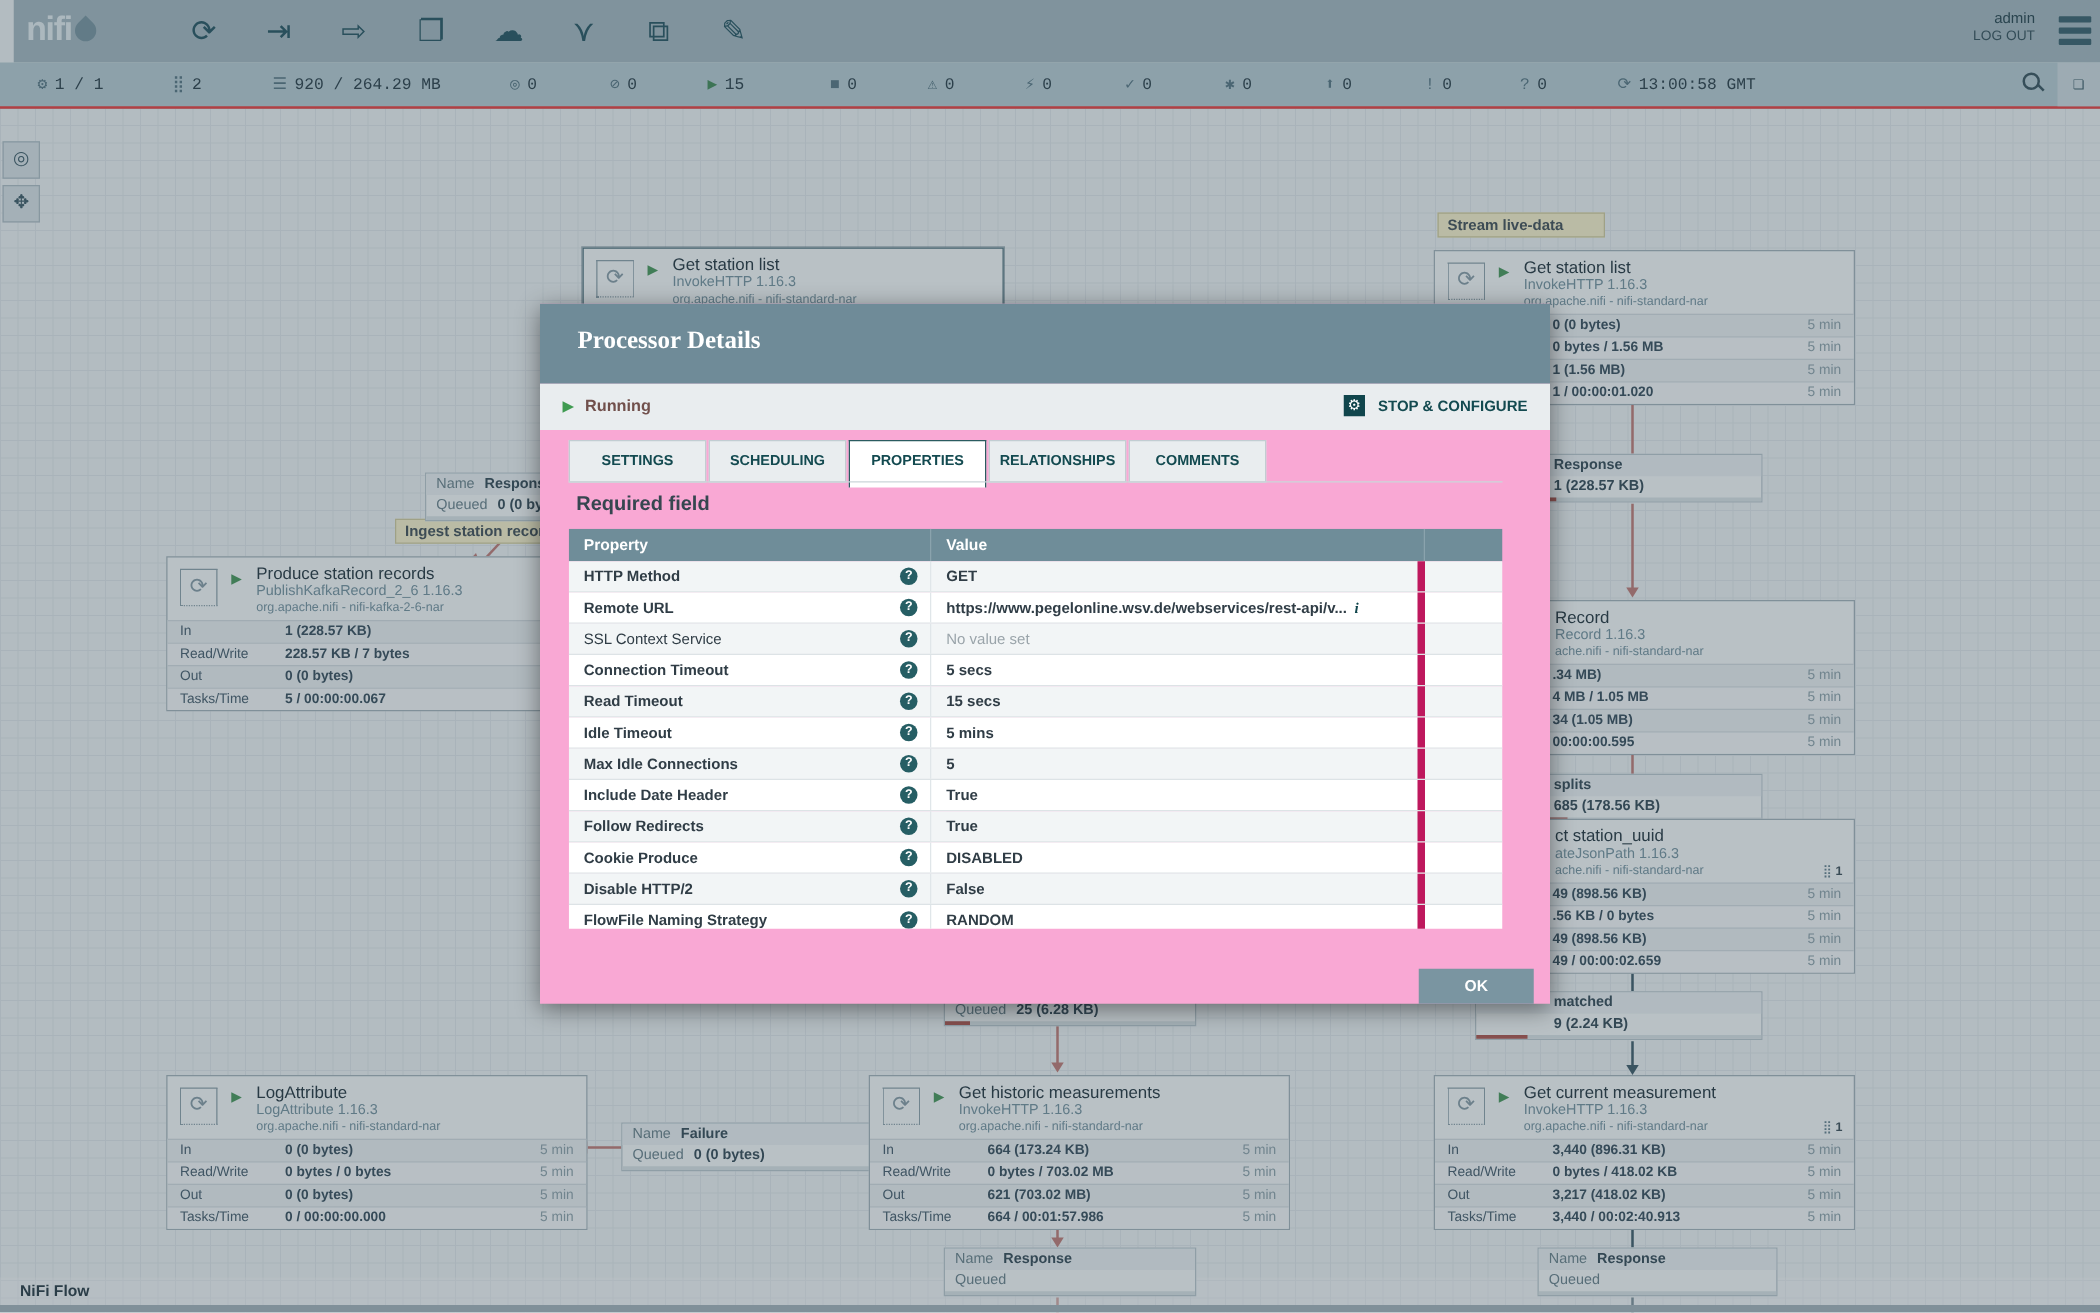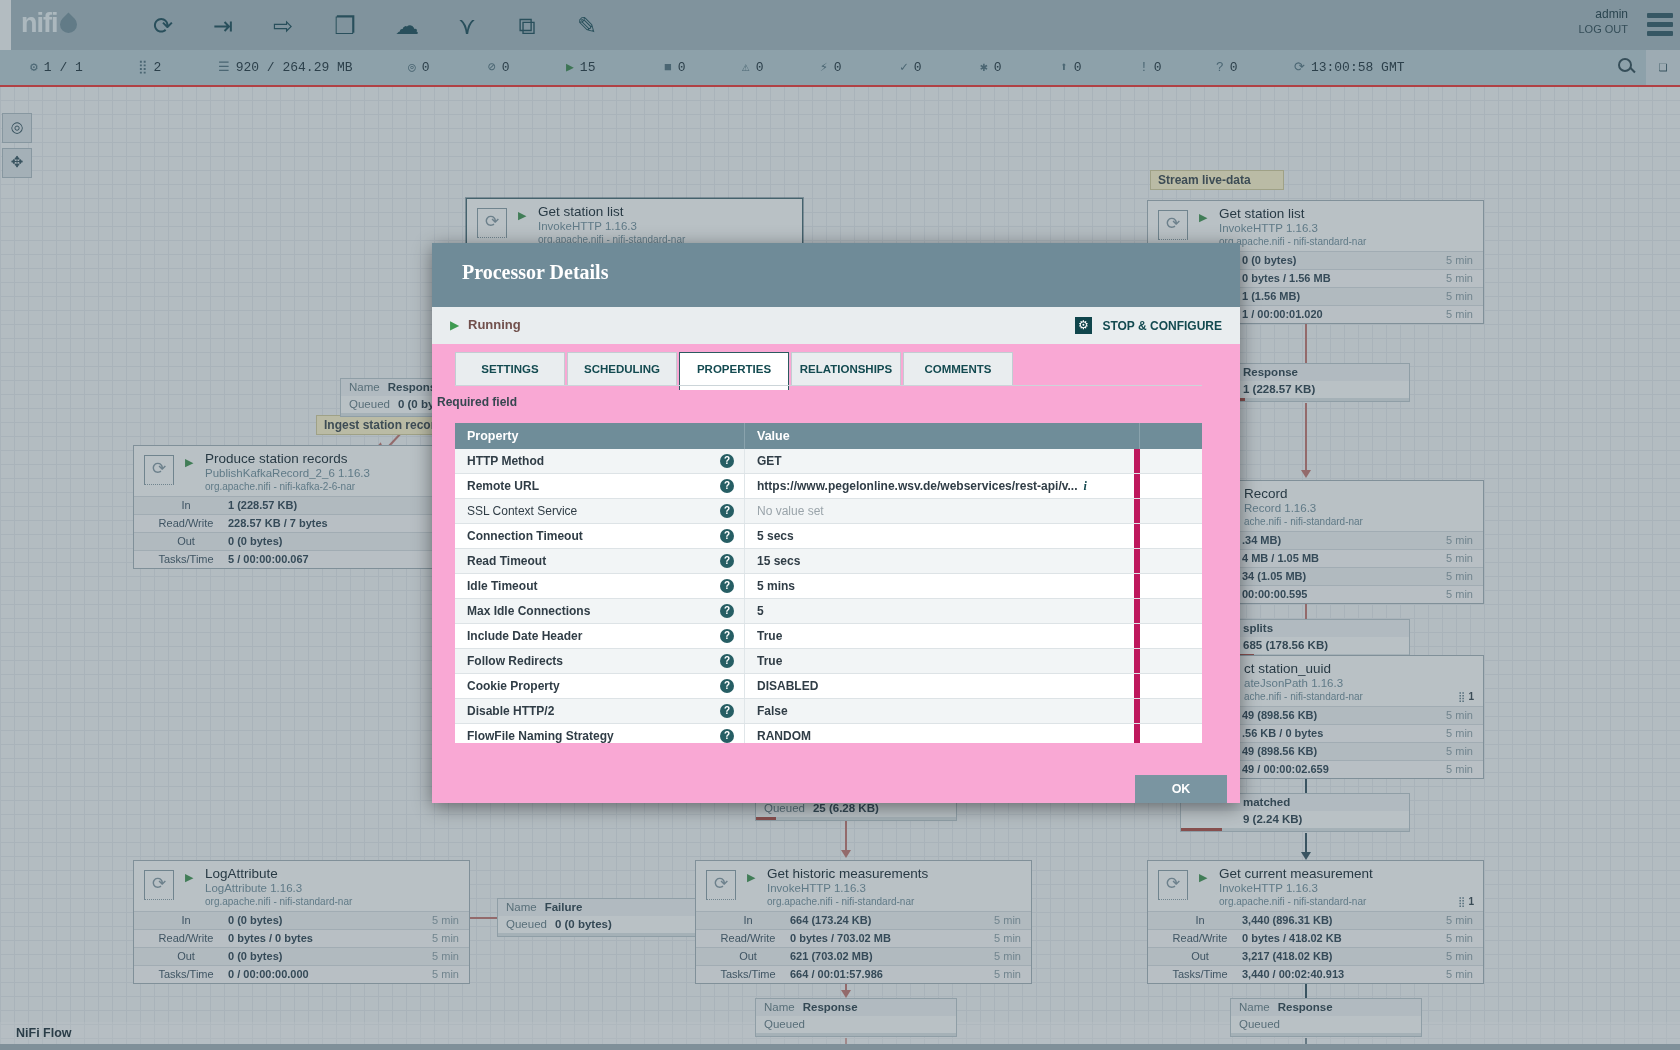--- a/index.html
+++ b/index.html
@@ -41,21 +41,21 @@
   .proc-name{position:absolute;left:71px;top:5px;font-size:13.5px;color:#2b3b44;white-space:nowrap;}
   .proc-type{position:absolute;left:71px;top:21px;font-size:11.5px;color:#7b97a3;white-space:nowrap;}
   .proc-bundle{position:absolute;left:71px;top:35px;font-size:10px;color:#7b97a3;white-space:nowrap;}
   .clip-title .proc-name{left:96px;}
   .clip-title .proc-type{left:96px;}
   .clip-title .proc-bundle{left:96px;}
   .proc-badge{position:absolute;right:9px;top:35px;font-size:10px;color:#44535c;font-weight:bold;}
   .proc-badge .g{color:#6c8692;font-weight:normal;margin-right:3px;}
   .stat-row{display:flex;height:17px;line-height:17px;font-size:11px;border-top:1px solid #d9dfe3;background:#eff2f4;}
   .stat-row:nth-child(odd){background:#f9fafb;}
-  .stat-label{width:84px;padding-left:10px;color:#4e6271;text-align:center;}
+  .stat-label{width:84px;padding-left:10px;color:#4e6271;}
   .stat-value{flex:1;font-weight:bold;color:#3e5260;white-space:nowrap;}
   .stat-window{width:46px;text-align:right;padding-right:10px;color:#94a6ae;}
 
   
   .conn{position:absolute;background:#fbfcfd;border:1px solid #bfcad0;font-size:11.5px;z-index:2;cursor:pointer;}
   .conn-row{height:17px;line-height:17px;padding-left:8px;white-space:nowrap;}
   .conn-row.hdr{background:#f0f3f5;}
   .conn-lab{color:#70868f;margin-right:8px;}
   .conn-val{font-weight:bold;color:#3c4f5b;}
   .conn-bar{height:3px;background:#dfe5e8;position:relative;}
@@ -87,21 +87,21 @@
   #modal-status{position:absolute;left:0;top:64px;width:808px;height:37px;background:#e9edef;}
   #run-play{position:absolute;left:18px;top:11px;font-size:12px;color:#3f9b51;}
   #run-text{position:absolute;left:36px;top:10px;font-size:13px;font-weight:bold;color:#71504c;}
   #stop-config{position:absolute;right:18px;top:9px;height:20px;cursor:pointer;}
   #gear-box{display:inline-block;width:17px;height:17px;background:#10454c;color:#fff;font-size:12px;line-height:17px;text-align:center;vertical-align:middle;margin-right:6px;}
   #stop-config-label{font-size:12px;font-weight:bold;color:#134a50;vertical-align:middle;}
   #tabs{position:absolute;left:23px;top:109px;height:34px;}
   .tab{float:left;width:108px;height:32px;line-height:32px;text-align:center;font-size:11.5px;font-weight:bold;color:#134a50;background:#e9edef;border:1px solid #c2cdd2;margin-right:2px;cursor:pointer;}
   .tab.active{background:#ffffff;border:1px solid #2b5b60;border-bottom:none;height:37px;}
   #tab-rule{position:absolute;left:23px;top:142px;width:747px;height:1px;background:#ccd5d9;}
-  #required-label{position:absolute;left:5px;top:152px;font-size:12px;font-weight:bold;color:#364650;}
+  #required-label{position:absolute;left:29px;top:152px;font-size:16px;font-weight:bold;color:#364650;}
   #ptable{position:absolute;left:23px;top:180px;width:747px;height:320px;overflow:hidden;}
   #ptable-head{display:flex;height:26px;line-height:26px;background:#6f8d99;color:#ffffff;font-size:12.5px;font-weight:bold;}
   .th-prop{width:290px;padding-left:12px;box-sizing:border-box;border-right:1px solid #8aa3ad;}
   .th-val{width:395px;padding-left:12px;box-sizing:border-box;border-right:1px solid #8aa3ad;}
   .th-x{flex:1;}
   .trow{display:flex;height:24px;line-height:24px;font-size:12px;border-bottom:1px solid #dde3e6;background:#ffffff;}
   .trow:nth-child(even){background:#f2f5f6;}
   .td-prop{width:290px;padding-left:12px;box-sizing:border-box;border-right:1px solid #e0e6e9;position:relative;color:#303d46;}
   .td-prop.req{font-weight:bold;}
   .td-val{width:395px;padding-left:12px;box-sizing:border-box;border-right:6px solid #be185d;font-weight:bold;color:#303d46;white-space:nowrap;overflow:hidden;}
@@ -559,21 +559,21 @@
         <span class="td-prop req"><span>Include Date Header</span><span class="q-icon">?</span></span>
         <span class="td-val">True</span>
           <span class="td-x"></span>
       </div>
       <div class="trow">
         <span class="td-prop req"><span>Follow Redirects</span><span class="q-icon">?</span></span>
         <span class="td-val">True</span>
           <span class="td-x"></span>
       </div>
       <div class="trow">
-        <span class="td-prop req"><span>Cookie Property</span><span class="q-icon">?</span></span>
+        <span class="td-prop req"><span>Cookie Produce</span><span class="q-icon">?</span></span>
         <span class="td-val">DISABLED</span>
           <span class="td-x"></span>
       </div>
       <div class="trow">
         <span class="td-prop req"><span>Disable HTTP/2</span><span class="q-icon">?</span></span>
         <span class="td-val">False</span>
           <span class="td-x"></span>
       </div>
       <div class="trow">
         <span class="td-prop req"><span>FlowFile Naming Strategy</span><span class="q-icon">?</span></span>

